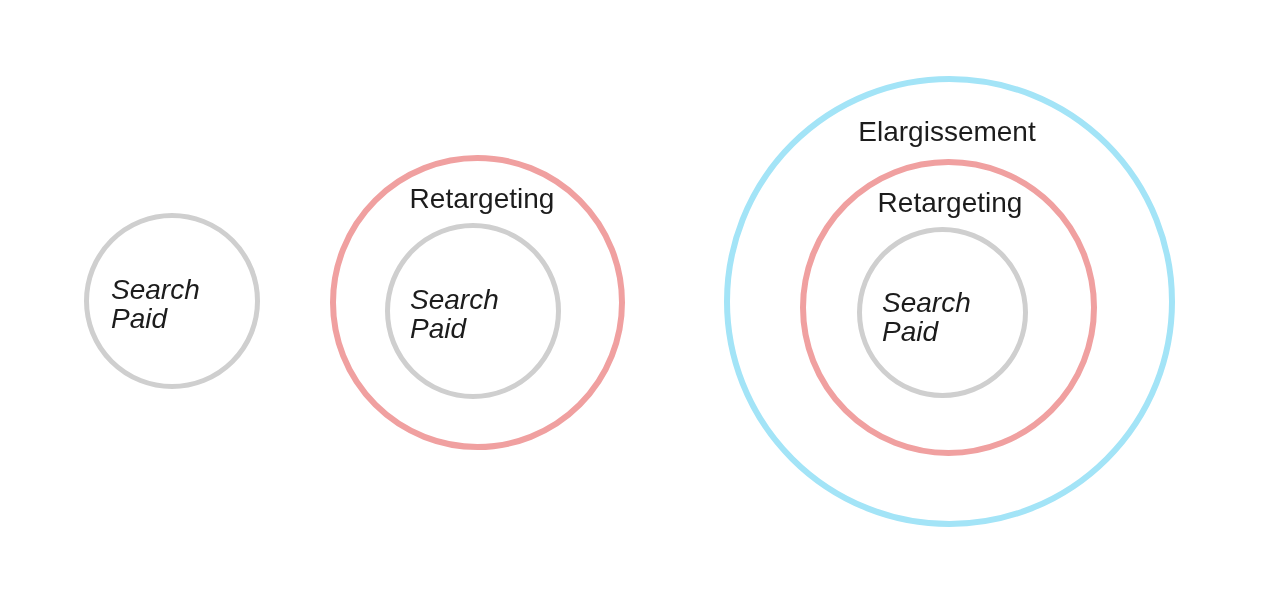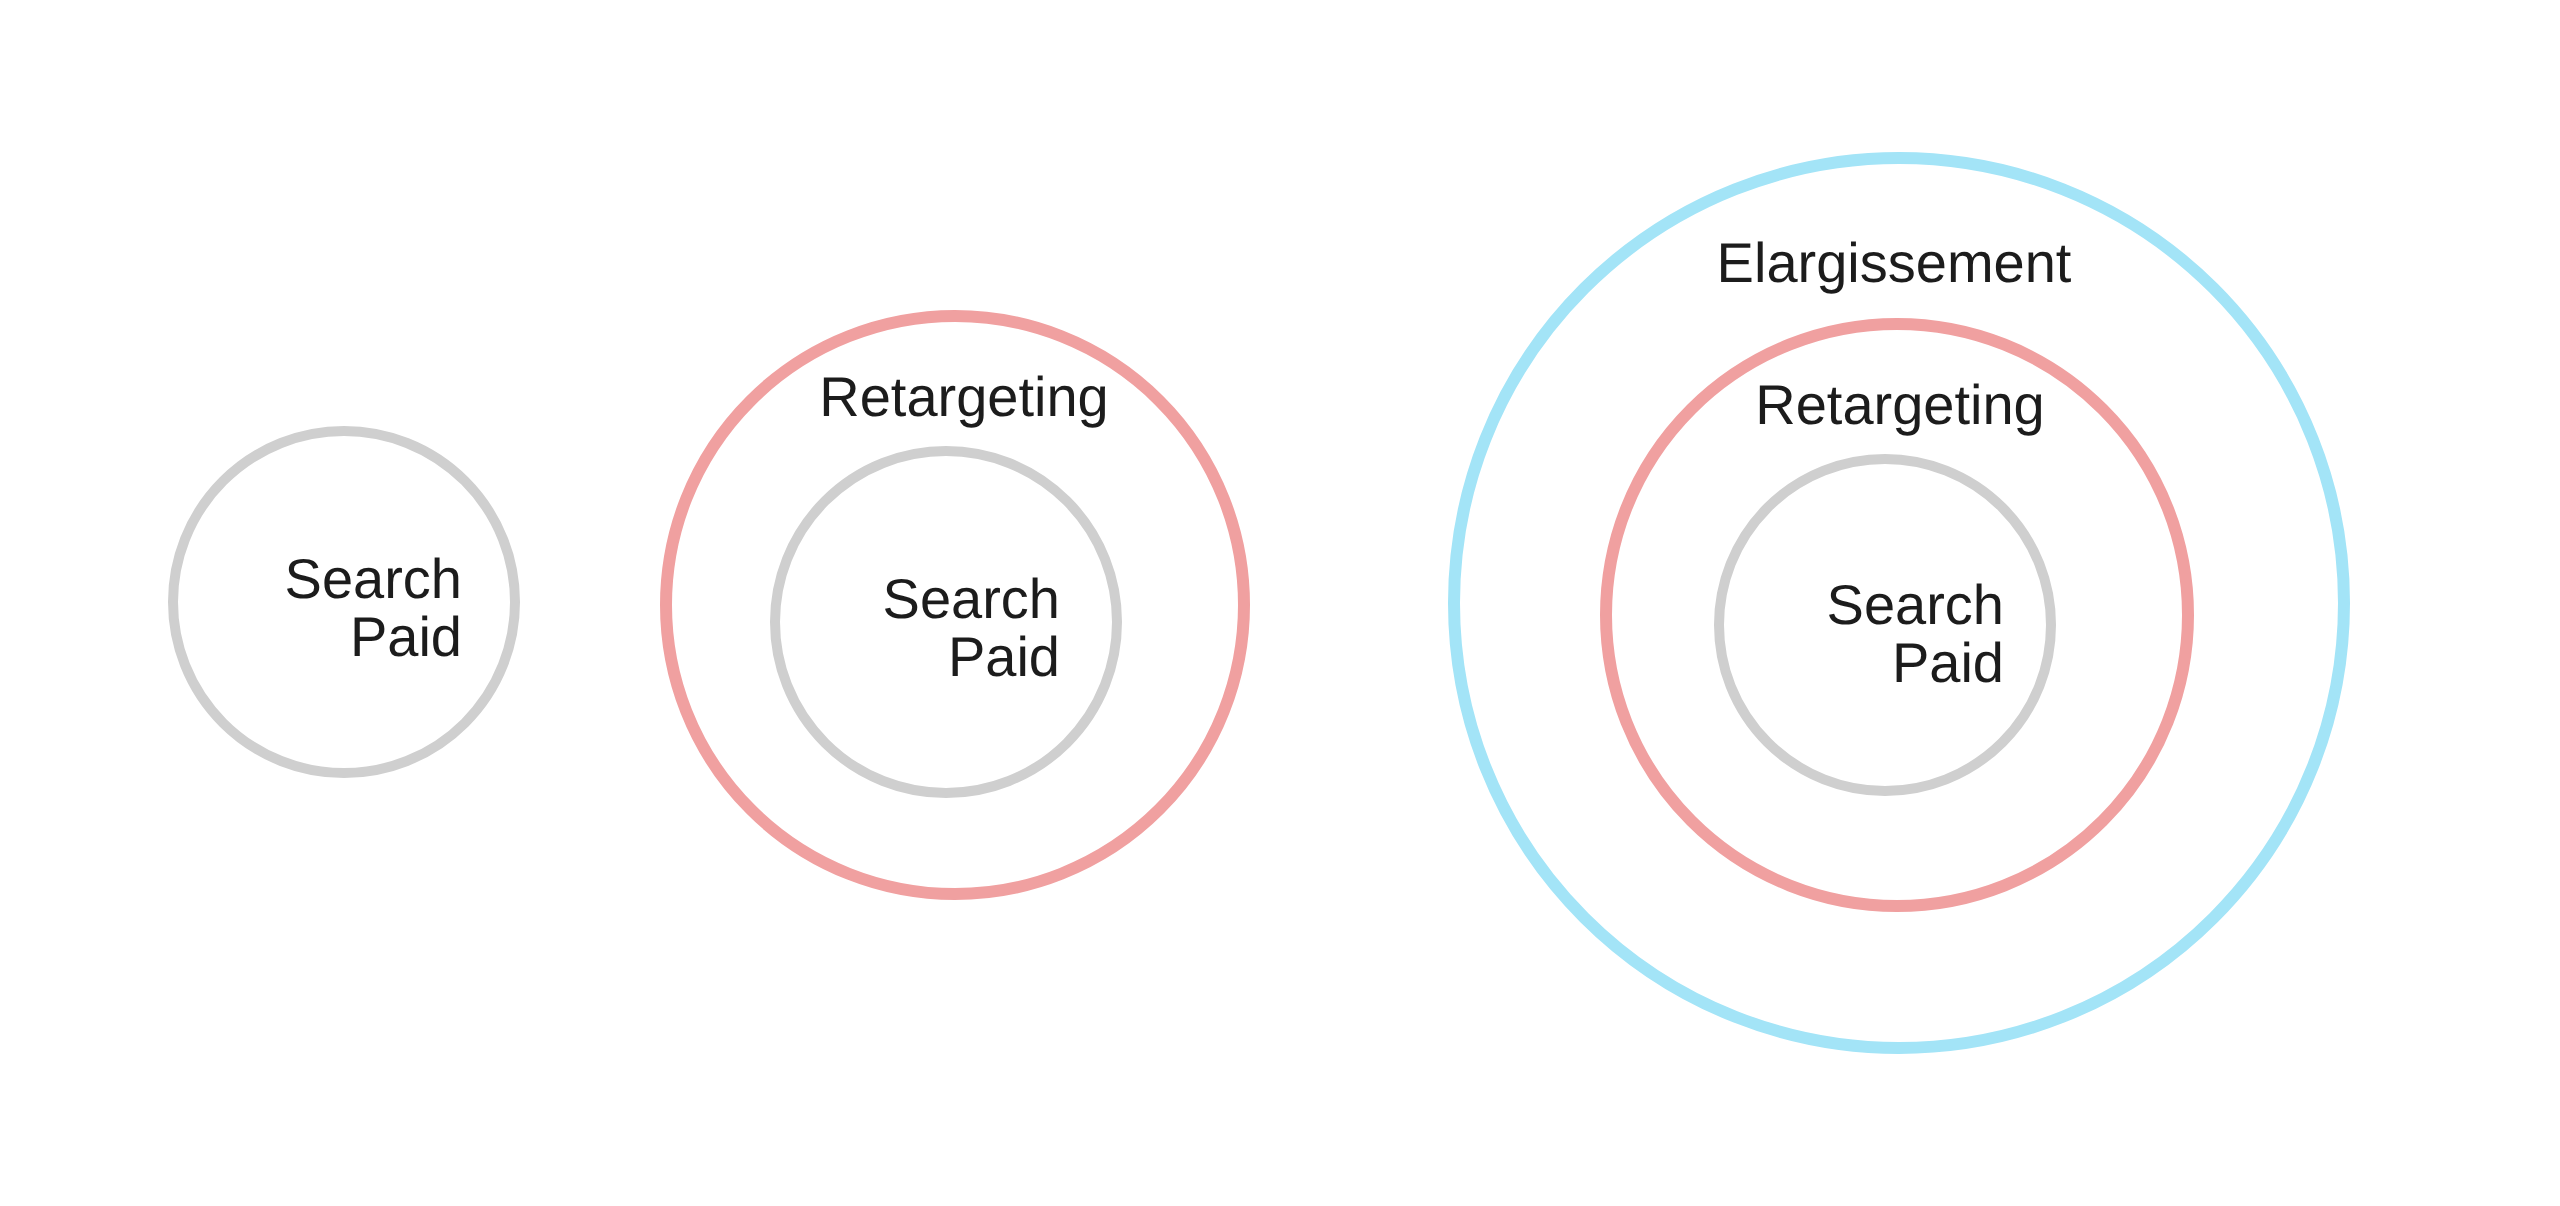--- a/index.html
+++ b/index.html
@@ -21,26 +21,27 @@
     border-style: solid;
     border-radius: 50%;
     background: transparent;
   }
   .label {
     position: absolute;
     transform: translateX(-50%);
     color: #1C1C1C;
     font-size: 28px;
     line-height: 29px;
-    text-align: right;
+    text-align: left;
     white-space: nowrap;
   }
   .label.wrap {
     white-space: normal;
     width: 120px;
+    font-style: italic;
   }
 
   
   .d1-gray   { left: 84px;  top: 213px; width: 176px; height: 176px; border-width: 5px; }
   .d1-center { left: 171px; top: 275px; }
 
   
   .d2-red    { left: 330px; top: 155px; width: 295px; height: 295px; border-width: 6px; }
   .d2-gray   { left: 385px; top: 223px; width: 176px; height: 176px; border-width: 5px; }
   .d2-top    { left: 482px; top: 184px; }

